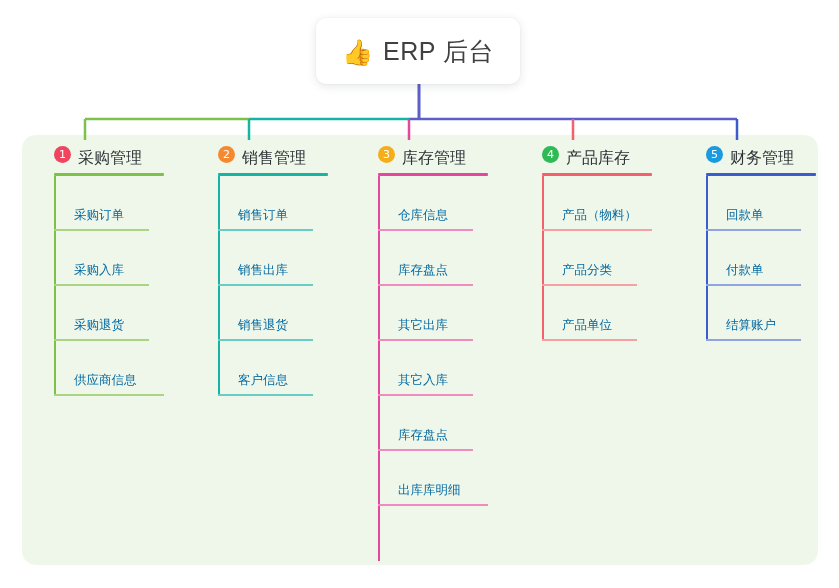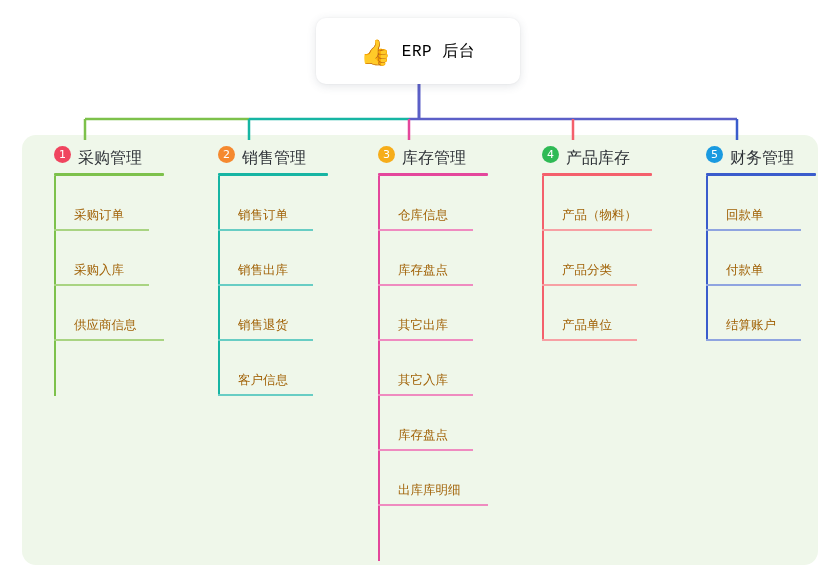--- a/index.html
+++ b/index.html
@@ -25,25 +25,24 @@
     gap:10px;
     z-index:6;
   }
   .root-emoji{
     font-size:25px;line-height:1;
     font-family:"DejaVu Sans",sans-serif;
     color:#f2b01e;
     position:relative;top:1px;
   }
   .root-title{
-    font-size:16px;
-    color:#000000;
+    font-size:25px;
+    color:#404040;
     letter-spacing:.5px;
     white-space:nowrap;
-    font-family:Liberation Mono, monospace;
   }
 
   
   #connectors{position:absolute;left:0;top:0;width:839px;height:588px;z-index:2;}
 
   
   .panel{
     position:absolute;
     left:22px;top:135px;
     width:796px;height:430px;
@@ -82,21 +81,21 @@
     position:absolute;left:0;top:0;width:2px;
   }
   .leaf{
     position:relative;
     height:55px;
     box-sizing:border-box;
     padding-left:20px;
     display:flex;align-items:flex-end;
   }
   .leaf-text{
-    font-size:12.5px;color:#a16207;
+    font-size:12.5px;color:#0369a1;
     white-space:nowrap;
     padding-bottom:7px;
   }
   .leaf-rule{
     position:absolute;left:0;bottom:0;
     height:2px;width:95px;
   }
   .leaf.wide .leaf-rule{width:110px;}
 </style>
 </head>
@@ -133,20 +132,24 @@
         <div class="leaves">
           <div class="spine" style="background: rgb(125, 193, 75); height: 220px;"></div>
           <div class="leaf">
             <span class="leaf-text">采购订单</span>
             <div class="leaf-rule" style="background: rgb(169, 212, 130);"></div>
           </div>
           <div class="leaf">
             <span class="leaf-text">采购入库</span>
             <div class="leaf-rule" style="background: rgb(169, 212, 130);"></div>
           </div>
+          <div class="leaf">
+            <span class="leaf-text">采购退货</span>
+            <div class="leaf-rule" style="background: rgb(169, 212, 130);"></div>
+          </div>
           <div class="leaf wide">
             <span class="leaf-text">供应商信息</span>
             <div class="leaf-rule" style="background: rgb(169, 212, 130);"></div>
           </div>
         </div>
       </div>
       <div class="col" style="left: 180px;">
         <div class="col-head">
           <span class="badge" style="background: rgb(245, 137, 47);">2</span>
           <span class="head-label">销售管理</span>

